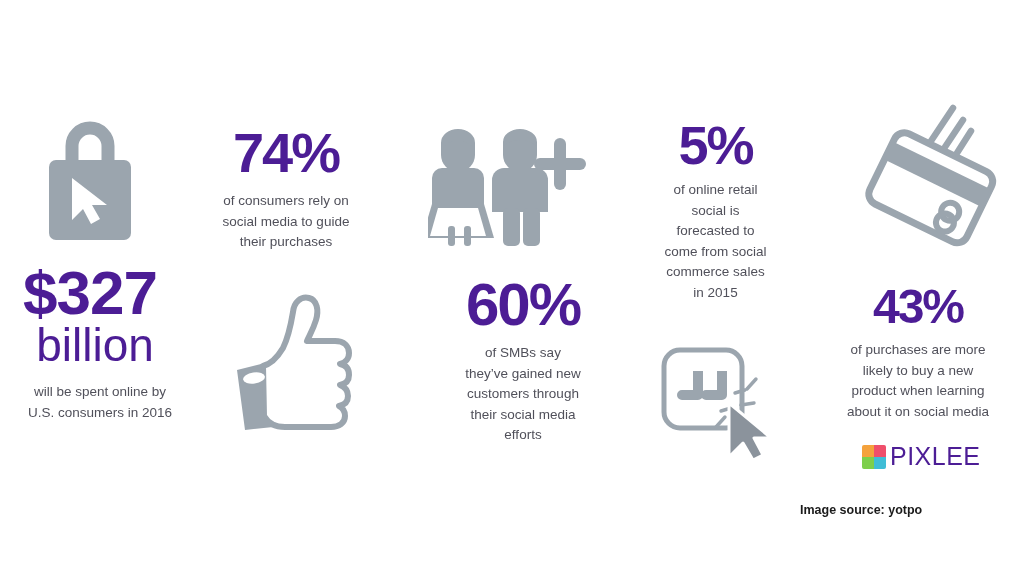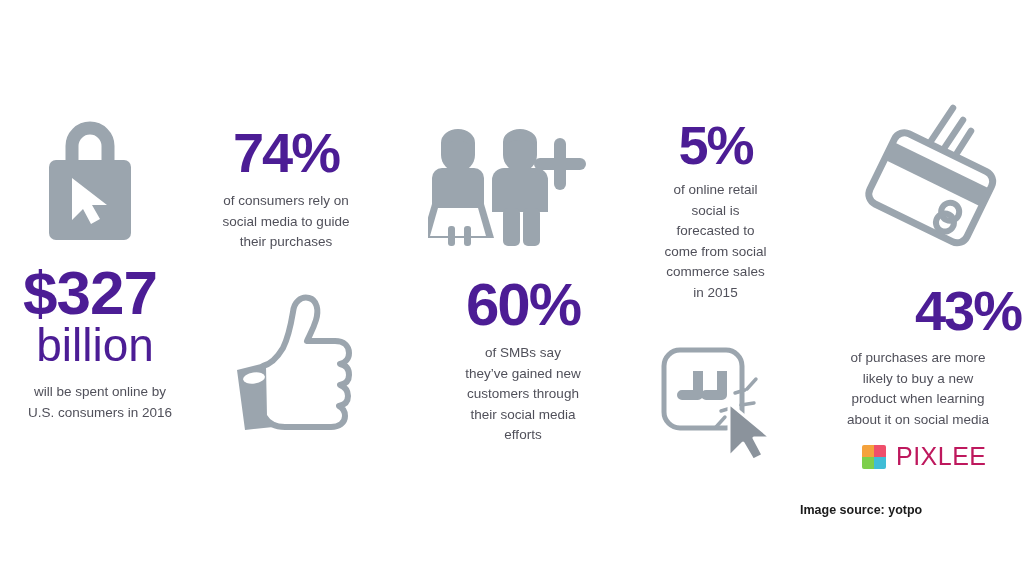--- a/index.html
+++ b/index.html
@@ -63,21 +63,21 @@
 
   
   #col4-top { left: 628px; top: 118px; width: 175px; }
   #col4-top .bignum { font-size: 54px; }
   #col4-top .cap { margin-top: 8px; }
   #click-wrap { position: absolute; left: 655px; top: 345px; width: 120px; text-align: center; }
 
   
   #card-wrap { position: absolute; left: 838px; top: 95px; width: 175px; text-align: center; }
   #col5-bot { left: 815px; top: 283px; width: 206px; }
-  #col5-bot .bignum { font-size: 56px; text-align: right; }
+  #col5-bot .bignum { font-size: 48px; }
   #col5-bot .cap { margin-top: 9px; }
 
   
   #logo-wrap {
     position: absolute;
     left: 862px; top: 444px;
     display: flex;
     align-items: center;
     gap: 4px;
   }
@@ -87,24 +87,23 @@
     grid-template-columns: 1fr 1fr;
     grid-template-rows: 1fr 1fr;
     border-radius: 2px;
     overflow: hidden;
     transform: rotate(0deg);
   }
   #logo-mark i { display: block; }
   #logo-text {
     font-size: 25px;
     letter-spacing: 0.5px;
-    color: #be185d;
+    color: #4c1d95;
     font-weight: normal;
     line-height: 1;
-    margin-left: 6px;
   }
 
   
   #source {
     position: absolute;
     left: 800px; top: 503px;
     font-size: 12.5px;
     font-weight: bold;
     color: #1b1b1b;
     white-space: nowrap;

